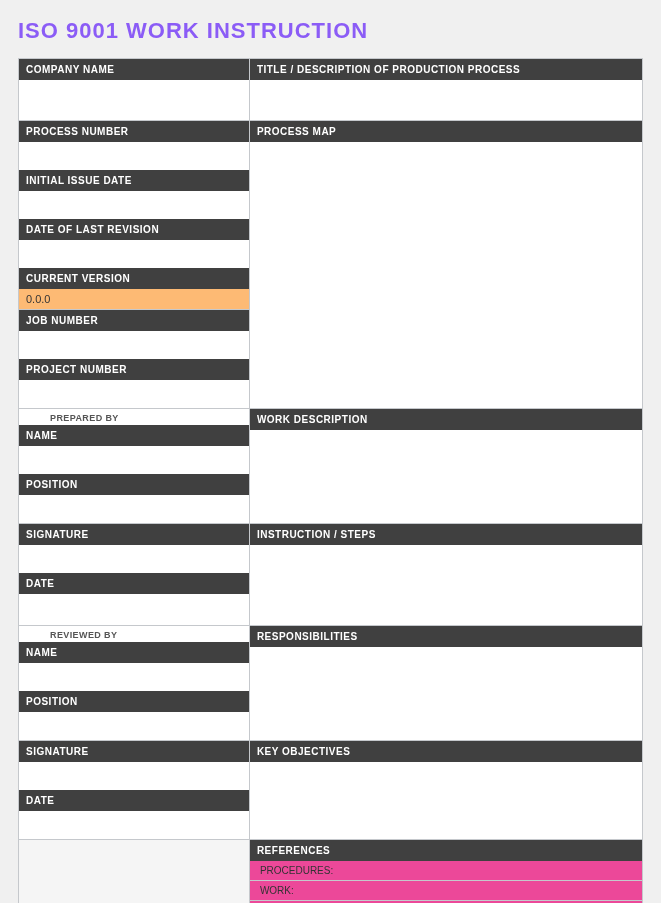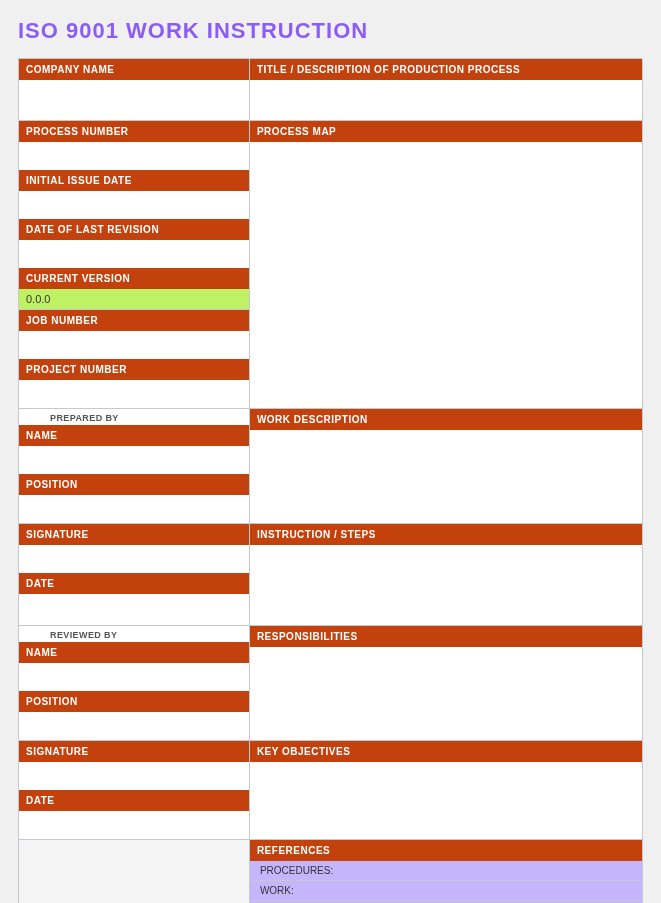--- a/index.html
+++ b/index.html
@@ -17,21 +17,21 @@
       letter-spacing: 1px;
       margin-bottom: 14px;
       text-transform: uppercase;
     }
     .main-table {
       width: 100%;
       border-collapse: collapse;
       background: #fff;
     }
     .dark-header {
-      background: #c2410c;
+      background: #404040;
       color: #fff;
       font-size: 10px;
       font-weight: 700;
       text-transform: uppercase;
       letter-spacing: 0.5px;
       padding: 5px 7px;
     }
     .light-bg {
       background: #e8eaed;
     }
@@ -53,21 +53,21 @@
     }
     td, th {
       vertical-align: top;
       border: 1px solid #c5c8cc;
     }
     .short-cell { height: 28px; }
     .ref-row {
       font-size: 10px;
       color: #333;
       padding: 4px 10px;
-      background: #c4b5fd;
+      background: #ec4899;
       border-bottom: 1px solid #c5c8cc;
     }
     .ref-row:last-child { border-bottom: none; }
   </style>
 </head>
 <body>
 
 <div class="page-title">ISO 9001 WORK INSTRUCTION</div>
 
 <table class="main-table">
@@ -86,21 +86,21 @@
 
   <tr>
     <td>
       <div class="dark-header">PROCESS NUMBER</div>
       <div class="cell-value light-bg short-cell"></div>
       <div class="dark-header">INITIAL ISSUE DATE</div>
       <div class="cell-value light-bg short-cell"></div>
       <div class="dark-header">DATE OF LAST REVISION</div>
       <div class="cell-value light-bg short-cell"></div>
       <div class="dark-header">CURRENT VERSION</div>
-      <div class="cell-value" style="font-size:11px;padding:4px 7px;background:#bef264;">0.0.0</div>
+      <div class="cell-value" style="font-size:11px;padding:4px 7px;background:#fdba74;">0.0.0</div>
     </td>
     <td rowspan="2">
       <div class="dark-header">PROCESS MAP</div>
       <div class="cell-value" style="height:162px;"></div>
     </td>
   </tr>
 
   <tr>
     <td>
       <div class="dark-header">JOB NUMBER</div>

